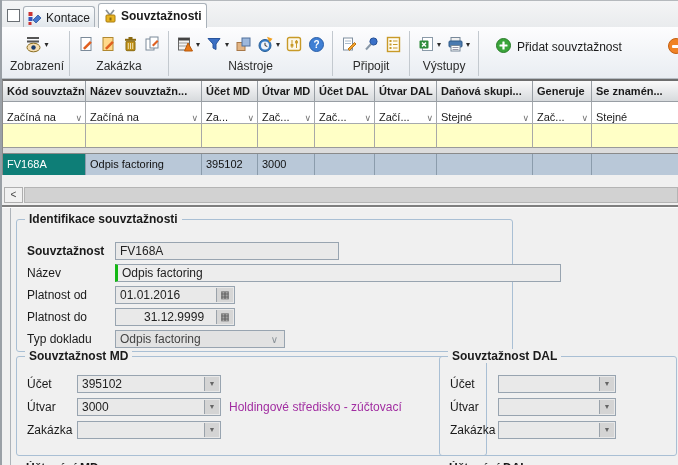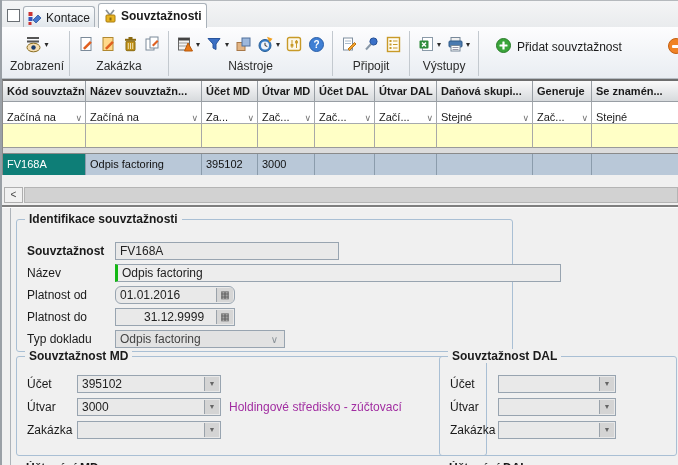--- a/index.html
+++ b/index.html
@@ -372,21 +372,21 @@
   <div class="detail">
     <div class="vline"></div>
 
     <div class="gbox" style="left:14px;top:11px;width:497px;height:133px;">
       <div class="glegend">Identifikace souvztažnosti</div>
       <div class="flabel b" style="top:22px;">Souvztažnost</div>
       <div class="inp" style="left:98px;top:22px;width:224px;">FV168A</div>
       <div class="flabel" style="top:44px;">Název</div>
       <div class="inp active" style="left:98px;top:44px;width:446px;">Odpis factoring</div>
       <div class="flabel" style="top:66px;">Platnost od</div>
-      <div class="inp" style="left:98px;top:66px;width:120px;border-radius:6px;"><span>01.01.2016</span><span class="calbtn">▦</span></div>
+      <div class="inp" style="left:98px;top:66px;width:120px;"><span>01.01.2016</span><span class="calbtn">▦</span></div>
       <div class="flabel" style="top:88px;">Platnost do</div>
       <div class="inp" style="left:98px;top:88px;width:120px;padding-left:28px;"><span>31.12.9999</span><span class="calbtn">▦</span></div>
       <div class="flabel" style="top:110px;">Typ dokladu</div>
       <div class="inp" style="left:98px;top:110px;width:170px;background:#e2e2e2;color:#444;"><span>Odpis factoring</span><span class="combochev">∨</span></div>
     </div>
 
     <div class="gbox" style="left:14px;top:148px;width:471px;height:100px;">
       <div class="glegend">Souvztažnost MD</div>
       <div class="flabel" style="top:18px;">Účet</div>
       <div class="inp" style="left:60px;top:18px;width:144px;"><span>395102</span><span class="lkbtn">▼</span></div>

